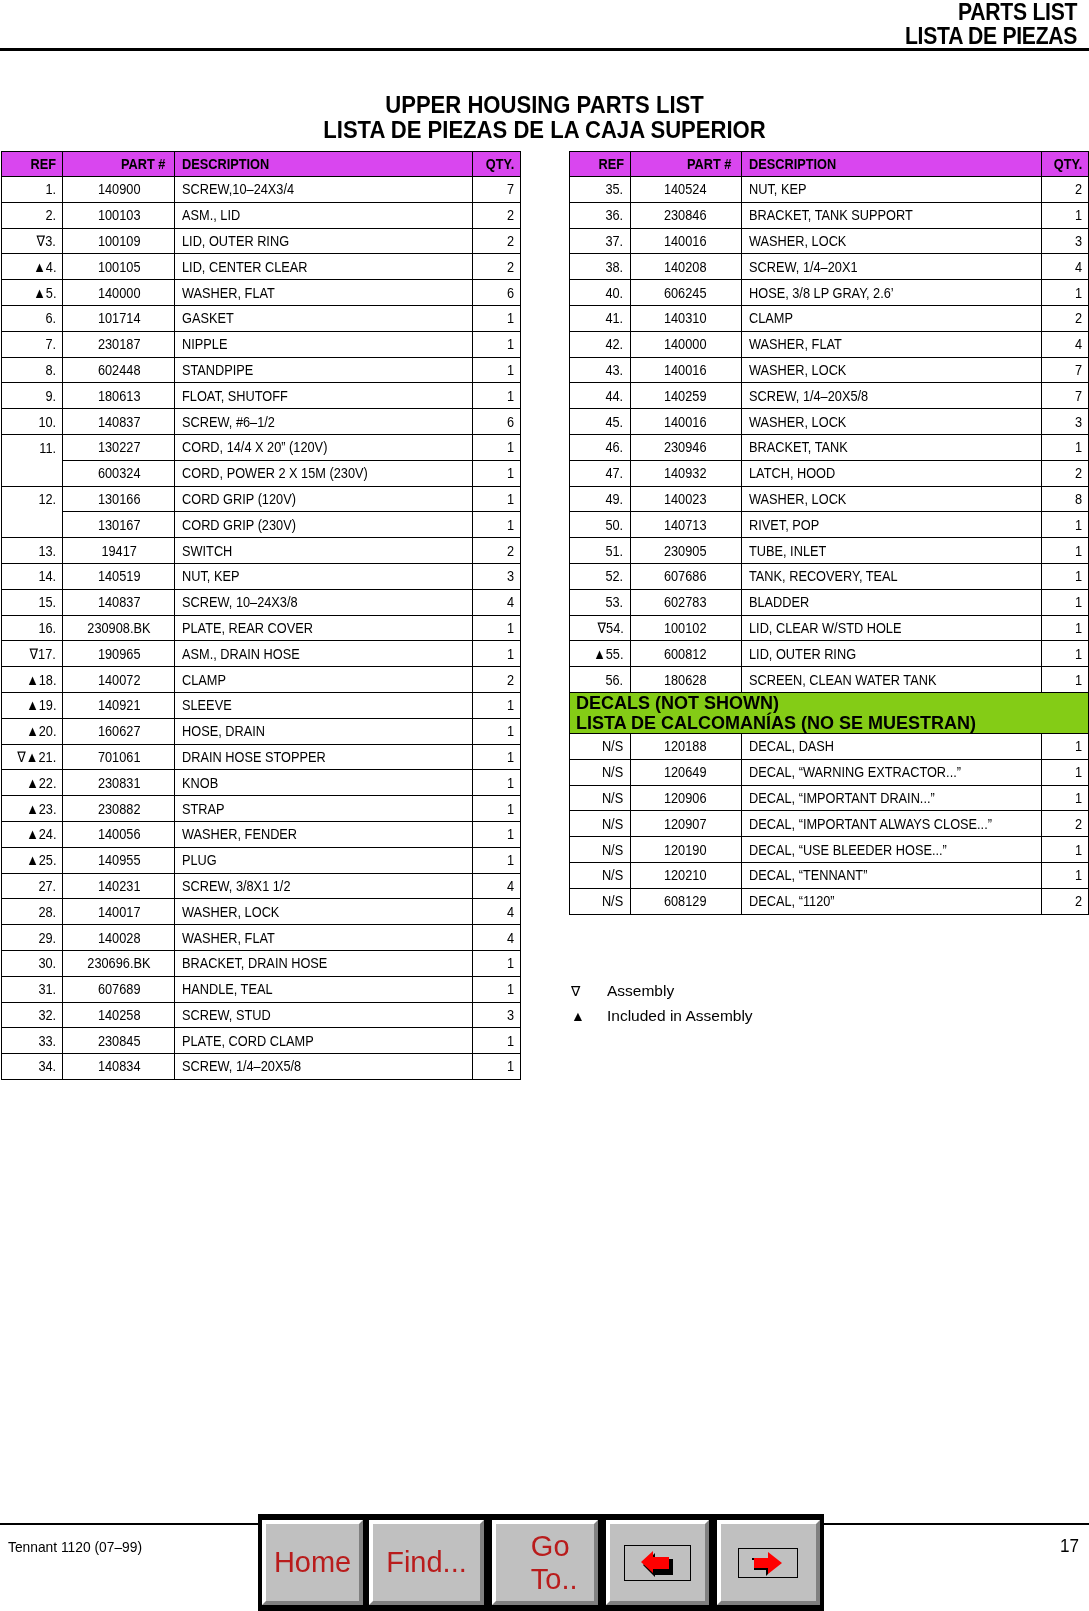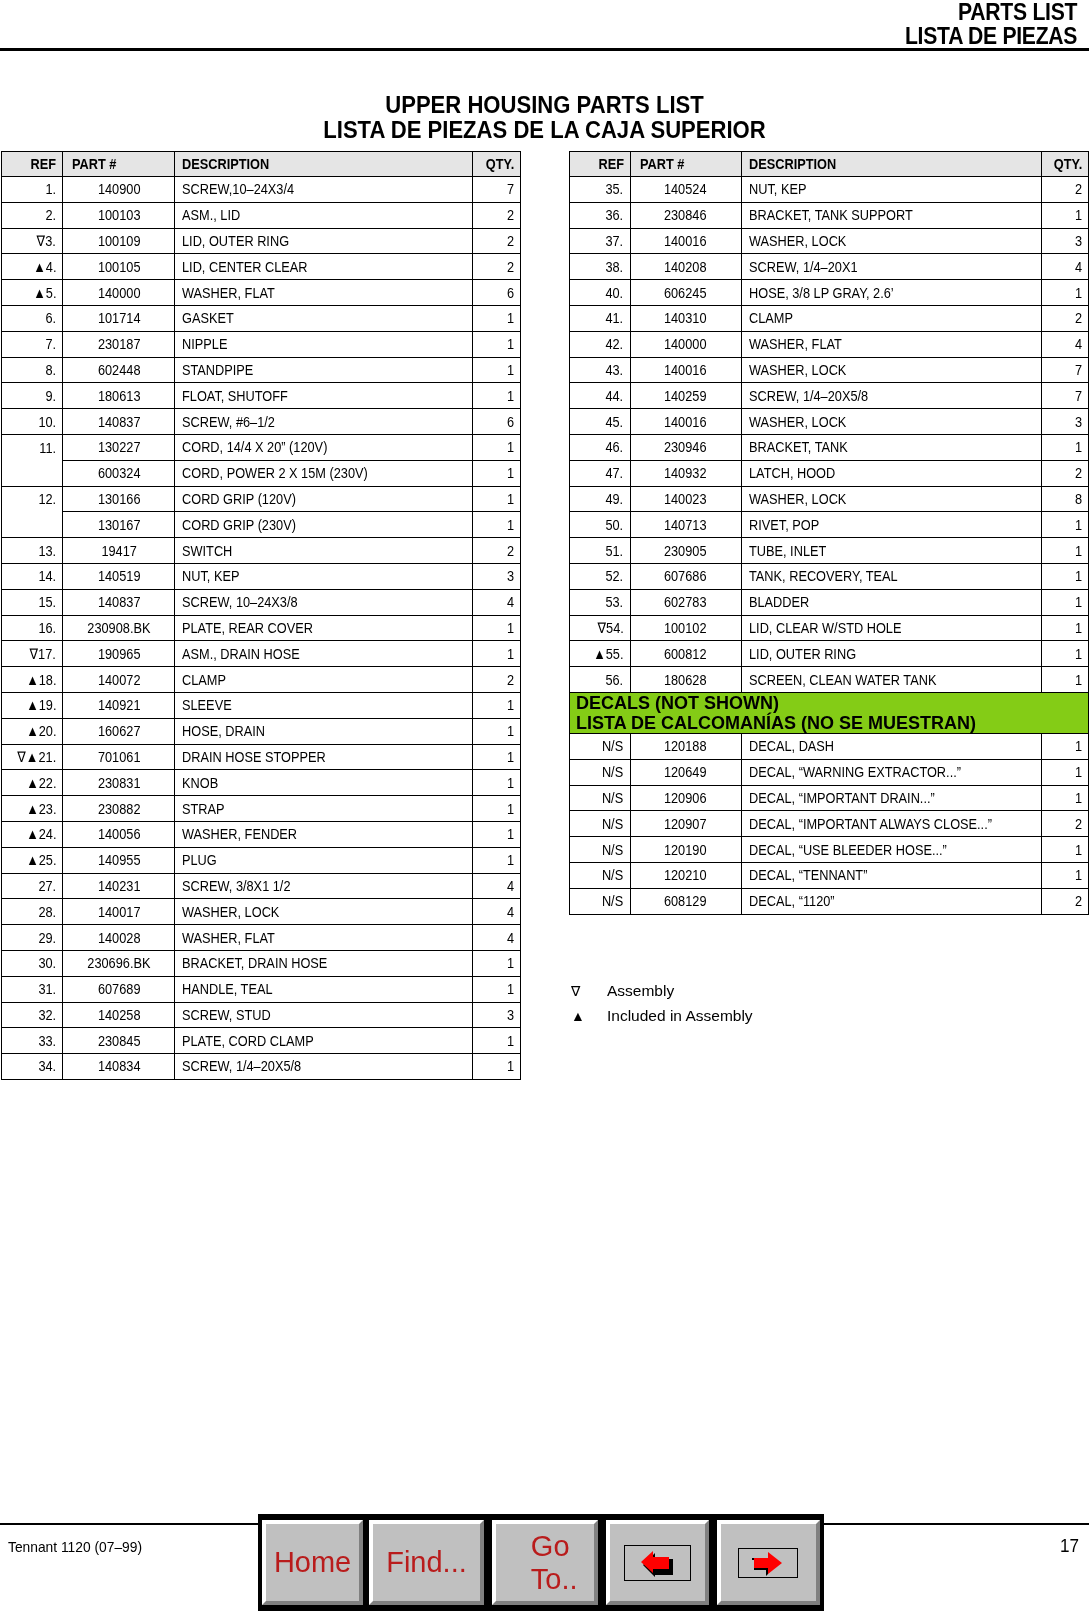--- a/index.html
+++ b/index.html
@@ -6,33 +6,33 @@
     html, body { width: 1089px; height: 1611px; background: #ffffff; overflow: hidden; }
     body { position: relative; font-family: "Liberation Sans", sans-serif; color: #000; }
 
     .page-header { position: absolute; right: 12px; top: 0; text-align: right; font-family: "Liberation Sans", sans-serif; font-weight: bold; font-size: 23px; line-height: 24px; letter-spacing: -0.3px; transform: scaleX(0.92); transform-origin: right top; }
     .header-rule { position: absolute; left: 0; top: 48px; width: 1089px; height: 3px; background: #000; }
 
     .doc-title { position: absolute; left: 0; width: 1089px; top: 92px; text-align: center; font-weight: bold; font-size: 24px; line-height: 25px; transform: scaleX(0.92); transform-origin: center top; }
 
     table.parts { position: absolute; border-collapse: collapse; font-size: 14.5px; table-layout: fixed; }
     table.parts td, table.parts th { border: 1.5px solid #000; height: 25.8px; padding: 0 6px; white-space: nowrap; overflow: hidden; }
-    table.parts th { background: #e5e5e5; font-weight: bold; font-size: 14.5px; height: 25px; }
+    table.parts th { background: #d946ef; font-weight: bold; font-size: 14.5px; height: 25px; }
     .cond { display: inline-block; transform: scaleX(0.88); }
     .c-ref { text-align: right; }
     .c-ref .cond { transform-origin: right center; }
     .c-part { text-align: center; }
     .c-part .cond { transform-origin: center center; }
     .c-desc { text-align: left; padding-left: 7px !important; }
     .c-desc .cond { transform-origin: left center; }
     .c-qty { text-align: right; }
     .c-qty .cond { transform-origin: right center; }
     th.c-ref, th.c-part, th.c-desc, th.c-qty { text-align: inherit; }
     th.c-ref { text-align: right; padding-right: 6px; }
-    th.c-part { text-align: left; }
+    th.c-part { text-align: right; }
     th.c-desc { text-align: left; }
     th.c-qty { text-align: right; }
     .nob { border-top: none !important; }
     .noborder-bottom { border-bottom: none !important; }
 
     #left-table { left: 1px; top: 151px; width: 520px; }
     #right-table { left: 569px; top: 151px; width: 520px; }
 
     .decals-header td { background: #84cc16; font-weight: bold; font-size: 18px; line-height: 20px; height: 47px; padding: 2px 4px; }
 

